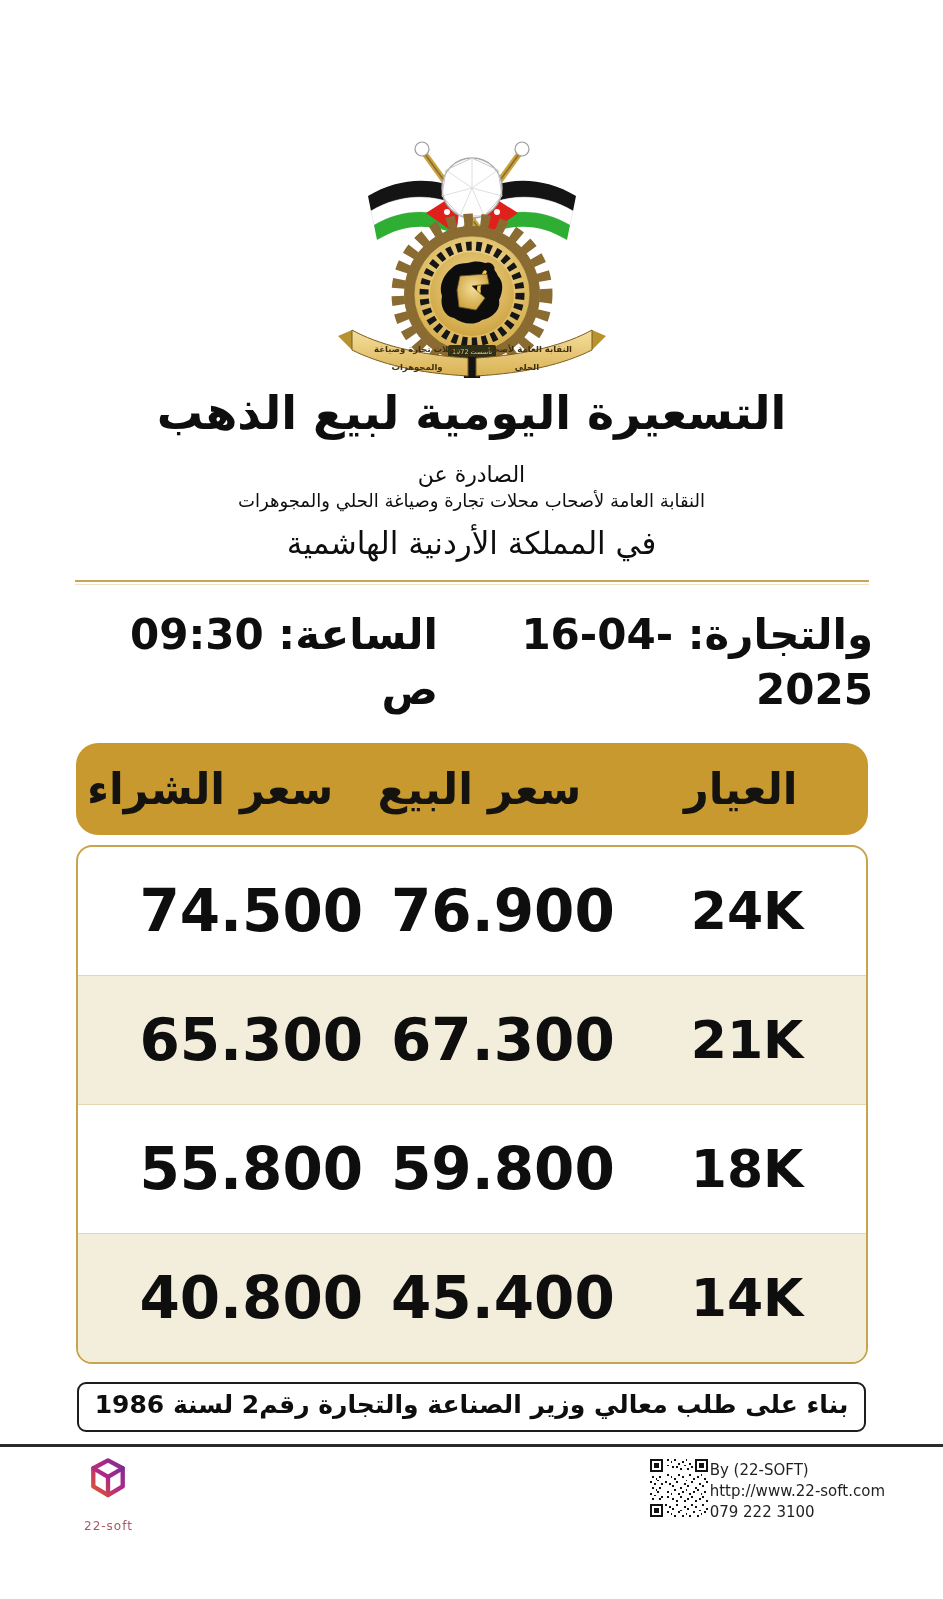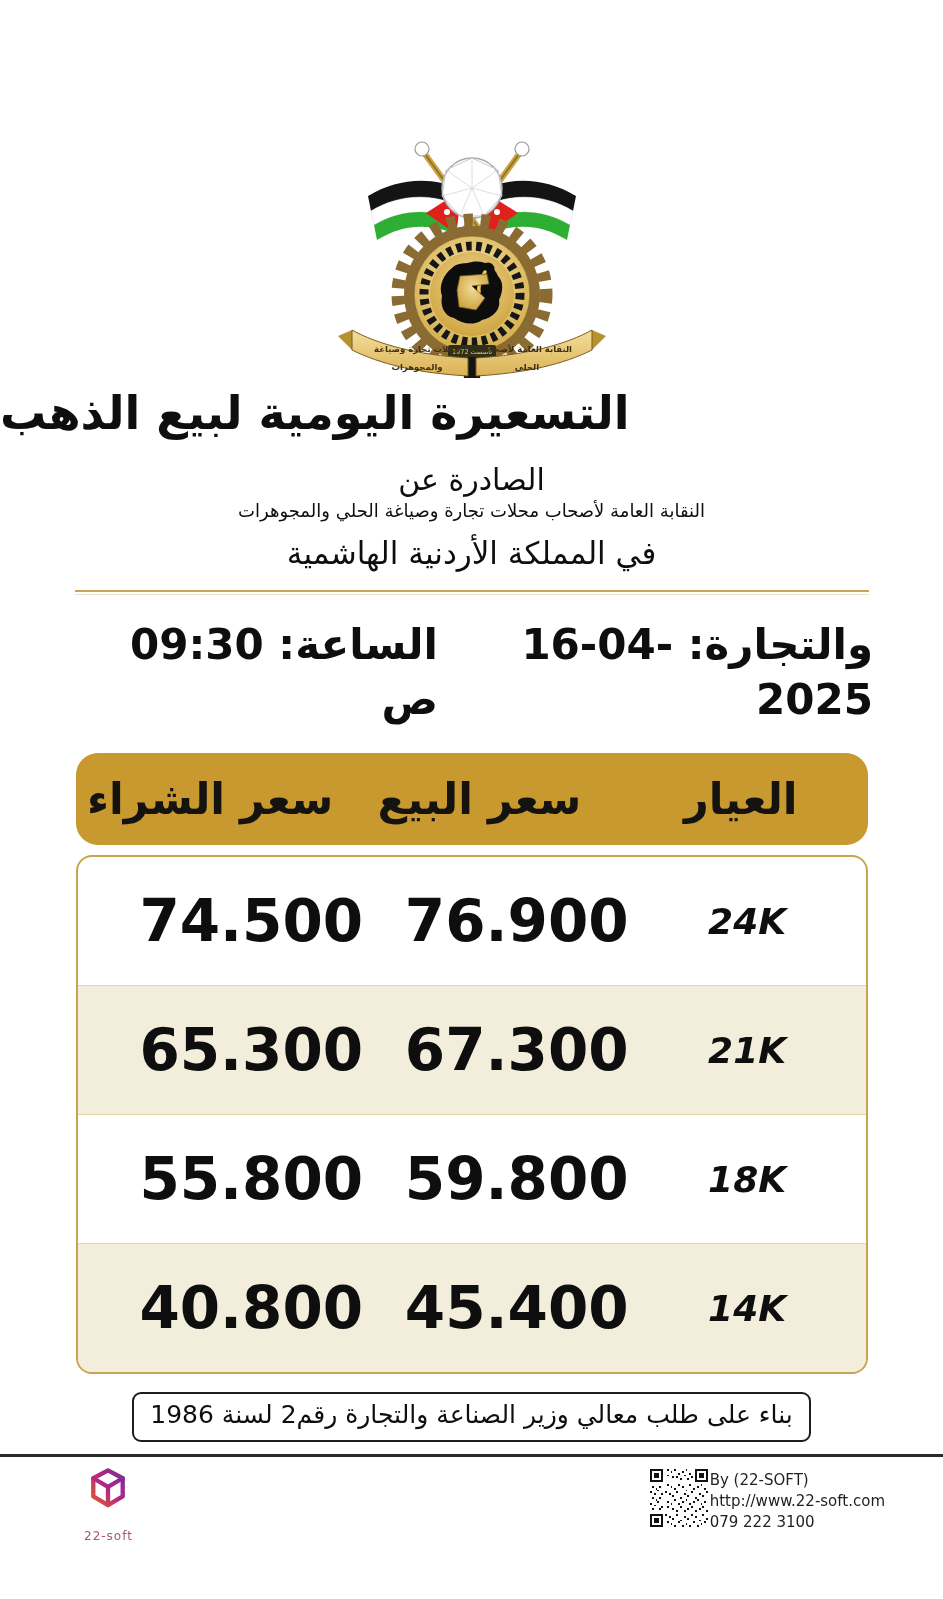--- a/index.html
+++ b/index.html
@@ -10,25 +10,25 @@
     font-family:"DejaVu Sans","Liberation Sans",sans-serif;
     color:#0e0e0e;
     overflow:hidden;
   }
   
   .emblem-wrap{padding-top:124px;width:300px;margin:0 auto;}
   .ribbon-text{font-size:8.5px;font-weight:bold;fill:#41300f;}
   .est-text{font-size:6.5px;fill:#e6c573;}
   
   .title{
-    direction:rtl;text-align:left;
+    direction:rtl;text-align:center;
     font-size:46px;font-weight:bold;
     margin:2px 0 0;line-height:1.25;
   }
-  .issued{direction:rtl;text-align:center;font-size:30px;margin-top:18px;line-height:1.25;}
+  .issued{direction:rtl;text-align:center;font-size:22px;margin-top:18px;line-height:1.25;}
   .issuer{direction:rtl;text-align:center;font-size:18px;margin-top:1px;line-height:1.3;}
   .country{direction:rtl;text-align:center;font-size:31px;margin-top:12px;line-height:1.25;}
   .divider{
     width:794px;margin:17px auto 0;height:2px;
     border-top:2px solid #c8a558;border-bottom:1px solid #efe3c2;
   }
   
   .meta-row{
     direction:rtl;display:flex;justify-content:space-between;
     margin-top:23px;padding:0 70px 0 86px;
@@ -45,28 +45,28 @@
   .col-karat{width:32%;}
   .col-sell{width:34%;}
   .col-buy{width:34%;}
   .tbody{
     margin-top:10px;border:2px solid #c9a44e;border-radius:16px;
     overflow:hidden;background:#fff;
   }
   .trow{display:flex;align-items:center;height:128px;font-size:58px;font-weight:bold;}
   .trow + .trow{border-top:1px solid #e4d7ae;}
   .trow.alt{background:#f3eedc;}
-  .cell-karat{width:32%;font-size:36px;font-style:italic;}
-  .cell-sell{width:34%;text-align:right;}
+  .cell-karat{width:32%;font-size:52px;}
+  .cell-sell{width:34%;}
   .cell-buy{width:34%;padding-left:48px;}
   
   .note-box{
     width:fit-content;margin:18px auto 0;
     border:2.5px solid #1d1d1d;border-radius:9px;
-    padding:5px 16px 8px;font-size:25px;direction:rtl;line-height:1.3;
+    padding:5px 16px 8px;font-size:25px;direction:rtl;line-height:1.3;font-weight:bold;
   }
   
   .sep{margin-top:12px;border-top:3px solid #2b2b2b;}
   .footer{display:flex;justify-content:space-between;align-items:flex-start;padding:10px 58px 0 84px;}
   .brand-left{text-align:center;}
   .brand-caption{font-size:12px;color:#a75a66;margin-top:13px;letter-spacing:1px;}
   .brand-right{display:flex;}
   .contact{font-size:15px;color:#1f1f1f;line-height:1.42;padding-top:3px;direction:ltr;}
   .qr{shape-rendering:crispEdges;}
 </style>

